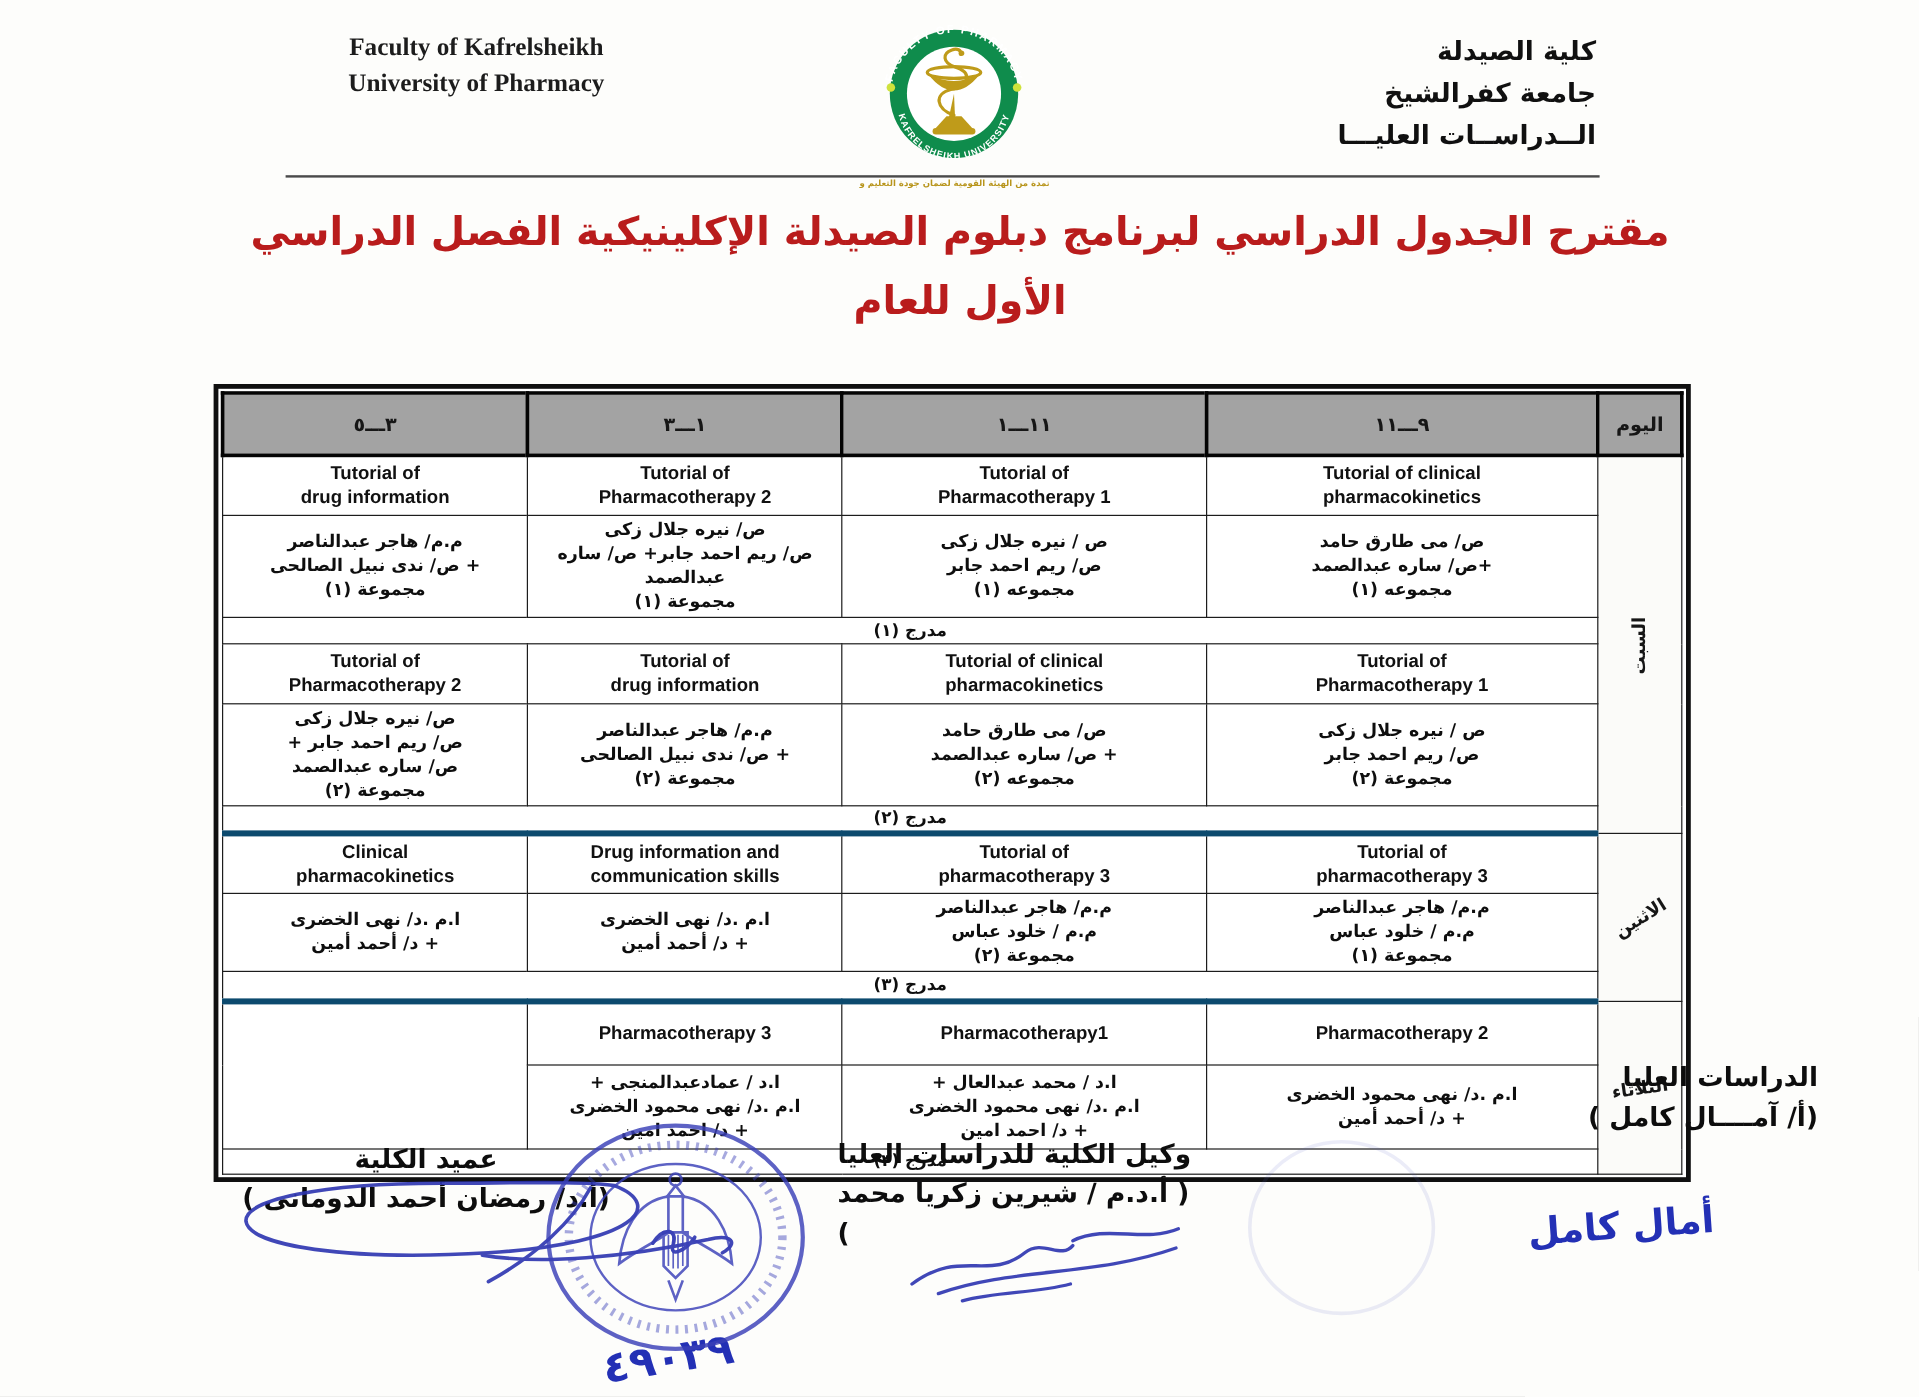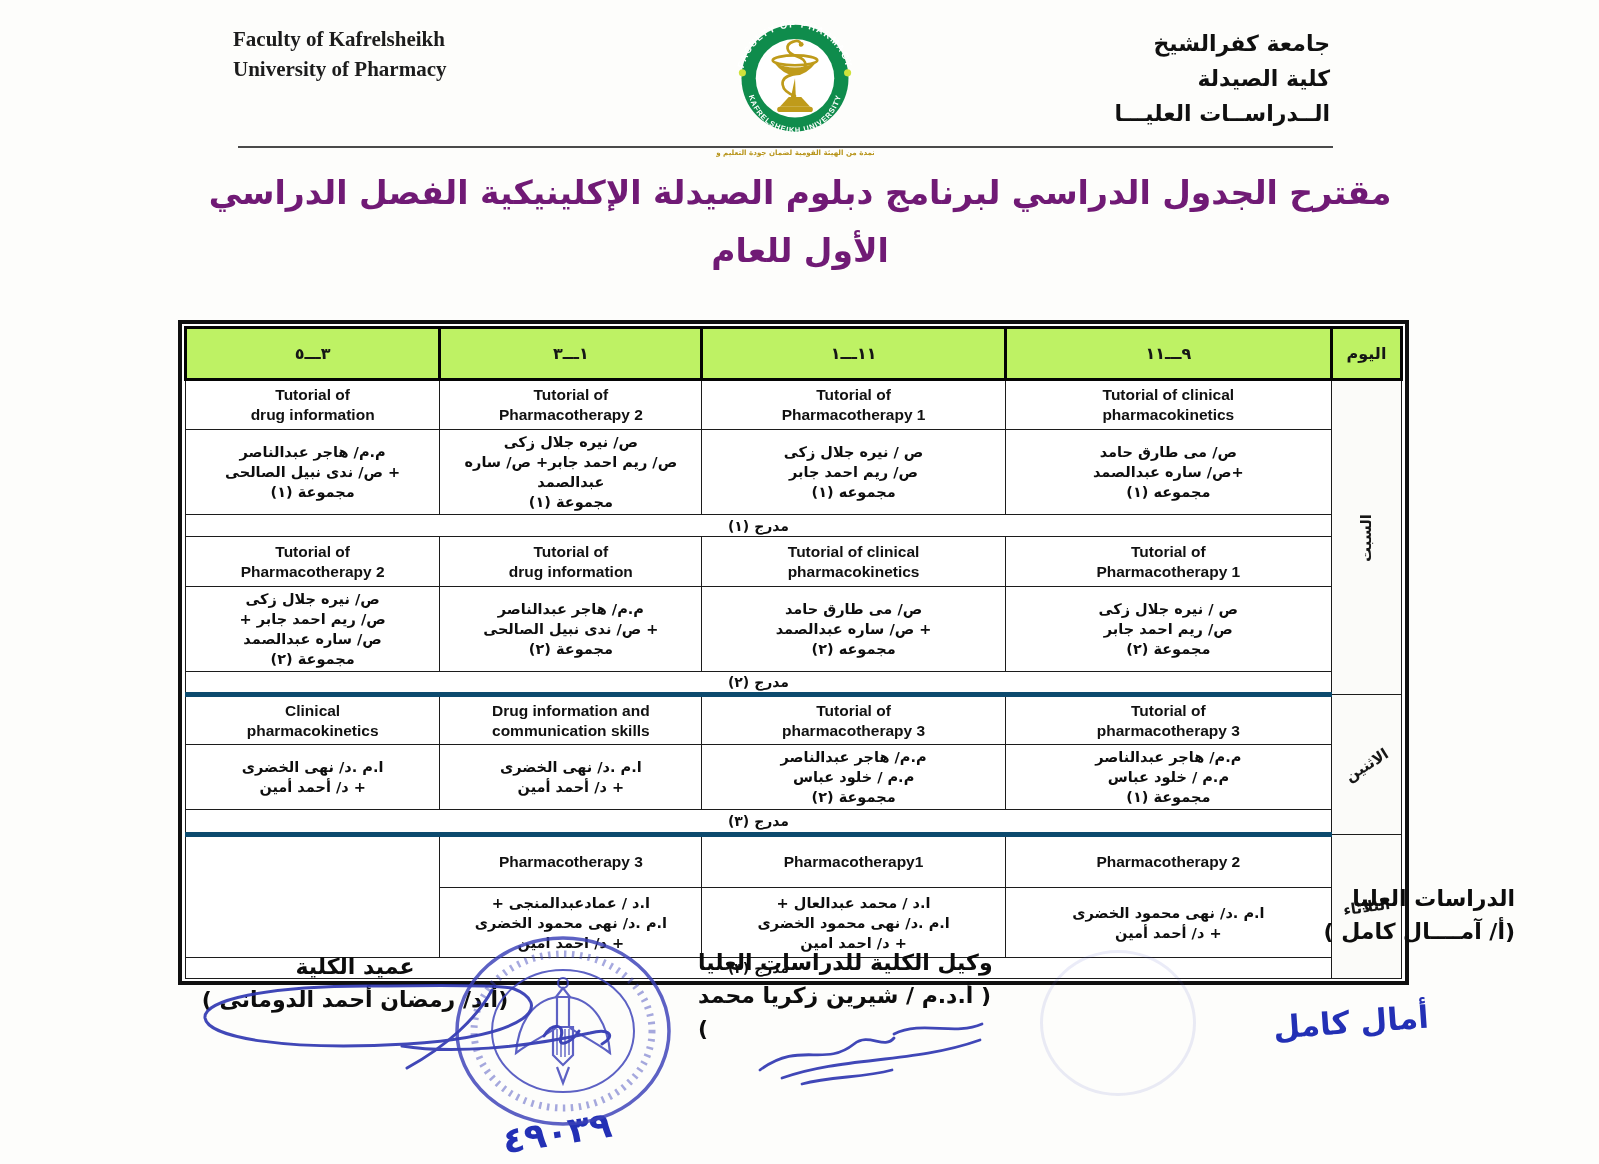--- a/index.html
+++ b/index.html
@@ -2,37 +2,37 @@
 <html lang="ar"><head>
 <meta charset="utf-8">
 <style>
   html,body{margin:0;padding:0;background:#d8d8d8;}
   .page{
     position:relative;width:1599px;height:1164px;margin:0 auto;
     background:#fdfdfb;overflow:hidden;
     font-family:"DejaVu Sans","Liberation Sans",sans-serif;color:#161616;
   }
   
-  .lh-en{position:absolute;left:233px;top:24px;width:290px;
+  .lh-en{position:absolute;left:252px;top:24px;width:290px;
     font-family:"Liberation Serif","DejaVu Serif",serif;font-weight:bold;
-    font-size:21px;line-height:30px;color:#1c1c1c;}
+    font-size:21px;line-height:30px;color:#1c1c1c;text-align:center;}
   .lh-ar{position:absolute;right:269px;top:26px;width:300px;direction:rtl;
     text-align:right;font-weight:bold;font-size:22px;line-height:35px;color:#101010;}
   .lh-rule{position:absolute;left:238px;top:146px;width:1095px;height:2px;background:#4a4a4a;}
   .logo{position:absolute;left:716px;top:14px;width:158px;height:148px;}
   
   .doc-title{position:absolute;left:185px;top:164px;width:1230px;direction:rtl;
-    text-align:center;font-weight:bold;font-size:33px;line-height:58px;color:#701a75;}
+    text-align:center;font-weight:bold;font-size:33px;line-height:58px;color:#b91c1c;}
   
   .table-wrap{position:absolute;left:178px;top:320px;width:1219px;
     border:4px solid #101010;padding:2px;background:#fff;}
   table.sched{border-collapse:collapse;table-layout:fixed;width:100%;direction:rtl;background:#fff;}
   table.sched th,table.sched td{border:1.6px solid #1c1c1c;vertical-align:middle;
     text-align:center;padding:2px 3px;overflow:hidden;}
-  table.sched th{border:3px solid #040404;background:#bef264;font-size:16px;font-weight:bold;}
+  table.sched th{border:3px solid #040404;background:#a3a3a3;font-size:16px;font-weight:bold;}
   td.course{font-family:"Liberation Sans","DejaVu Sans",sans-serif;
     font-weight:bold;font-size:15.5px;line-height:20px;white-space:pre-line;color:#111;}
   td.staff{font-weight:bold;font-size:14.5px;line-height:20px;white-space:pre-line;color:#0e0e0e;}
   td.hall{font-weight:bold;font-size:14px;padding:0 3px;color:#0e0e0e;}
   td.day-cell{font-weight:bold;font-size:15px;border-left:3px solid #040404;background:#fbfbf9;}
   td.day-cell .rot-v{display:inline-block;transform:rotate(-90deg);}
   td.day-cell .rot-d{display:inline-block;transform:rotate(-32deg);}
   td.day-cell .rot-s{display:inline-block;transform:rotate(-8deg);}
   tr.sec-end td{border-bottom:5px solid #0c4a6e;}
   tr.r-hd{height:52px;} tr.r-t1{height:50px;} tr.r-s1{height:65px;} tr.r-h1{height:22px;}
@@ -85,22 +85,22 @@
       <path d="M79,72 L74,95 L80,95 Z" fill="#bf9b1a"></path>
       <path d="M62,104 L96,104 L86,93 L72,93 Z" fill="#bf9b1a"></path>
       <rect x="59" y="104" width="40" height="6" rx="3" fill="#bf9b1a"></rect>
       <path d="M79,92 C62,86 60,72 76,68 C94,64 96,52 80,47 C68,43 68,34 77,31 C82,29 86,31 85,35" fill="none" stroke="#bf9b1a" stroke-width="3" stroke-linecap="round"></path>
       <circle cx="86" cy="34" r="2.6" fill="#bf9b1a"></circle>
     </g>
     <text x="79" y="158" text-anchor="middle" font-size="8" fill="#b8951c" font-weight="bold">كلية معتمدة من الهيئة القومية لضمان جودة التعليم والاعتماد</text>
   </svg>
 
   <div class="lh-ar">
+    <div>كلية الصيدلة</div>
     <div>جامعة كفرالشيخ</div>
-    <div>كلية الصيدلة</div>
     <div>الــدراســات العليـــا</div>
   </div>
 
   <div class="lh-rule"></div>
 
   <div class="doc-title">
     <div>مقترح الجدول الدراسي لبرنامج دبلوم الصيدلة الإكلينيكية الفصل الدراسي الأول للعام</div>
   </div>
 
   <div class="table-wrap">

